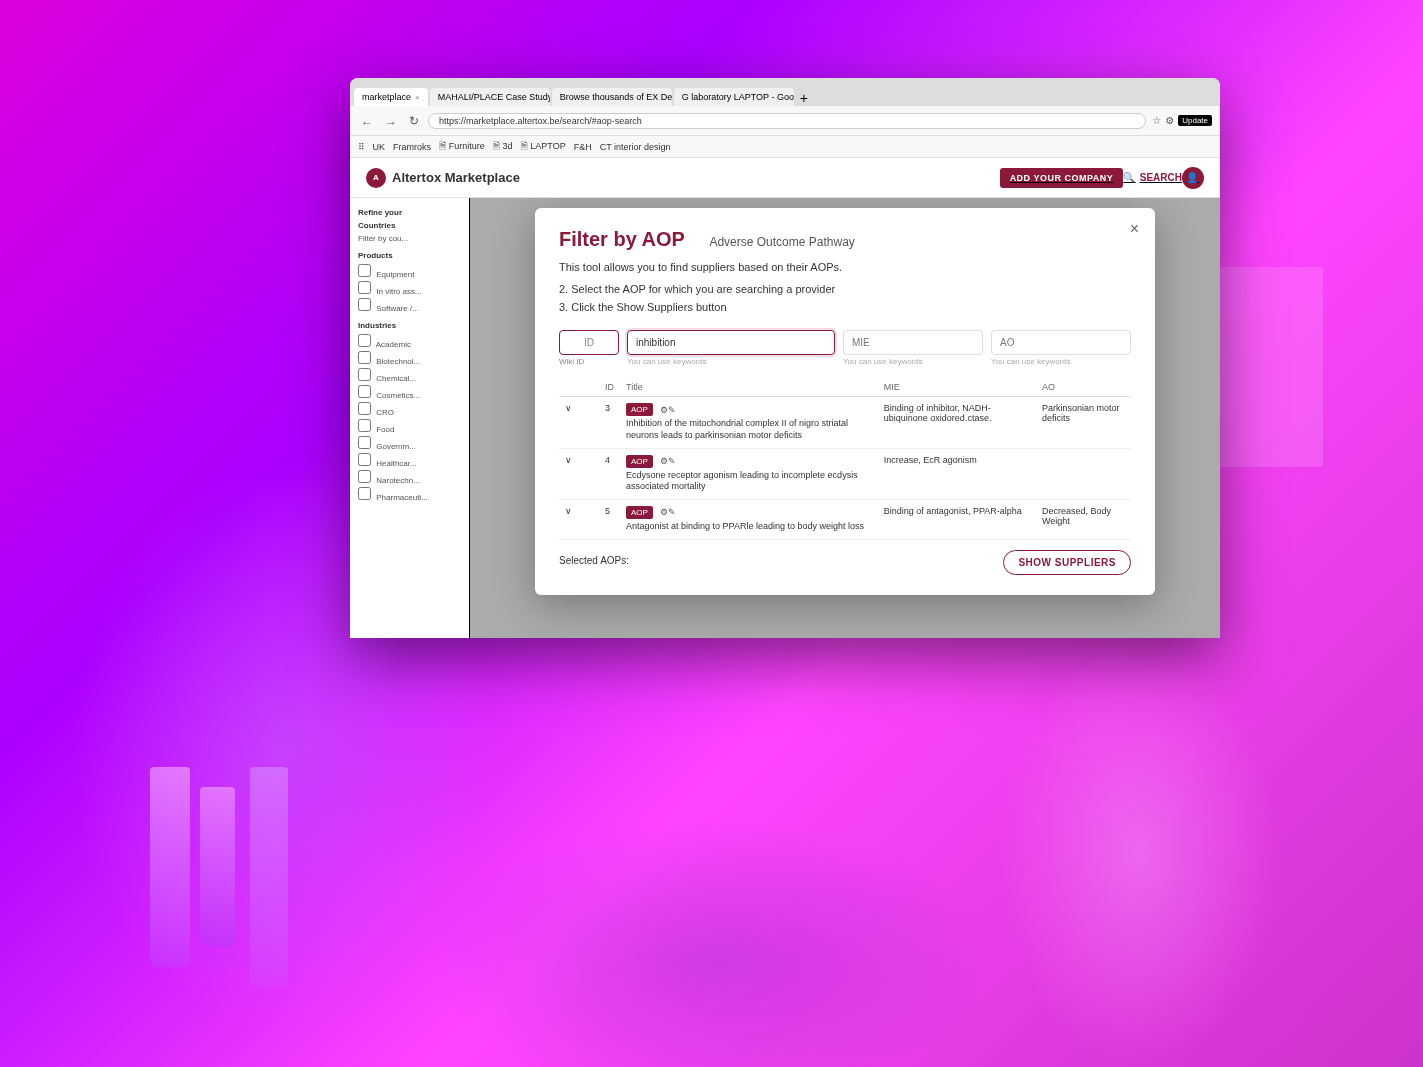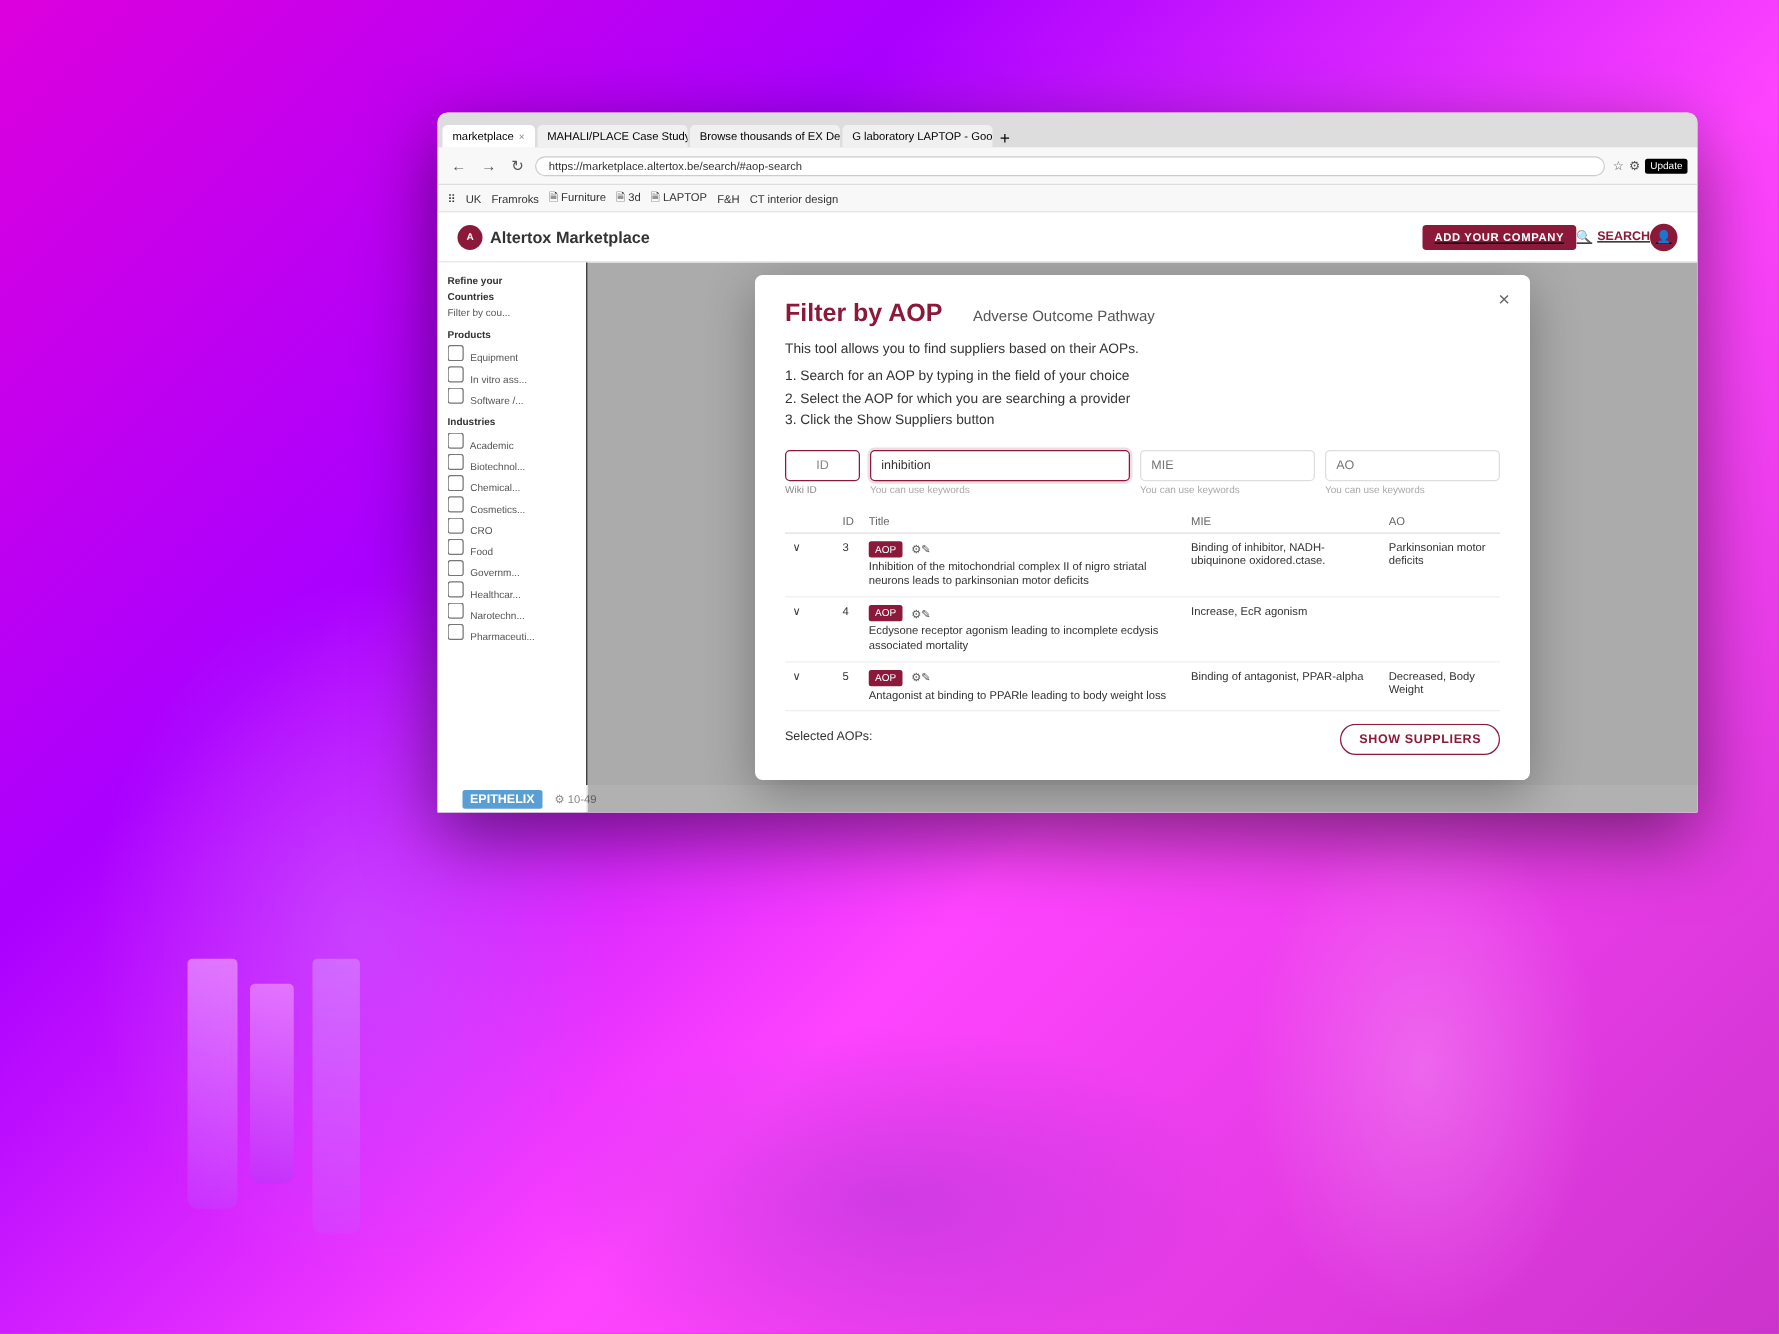--- a/index.html
+++ b/index.html
@@ -27,23 +27,23 @@
       z-index: 1;
       background:
         radial-gradient(ellipse 300px 400px at 20% 70%, rgba(200,100,255,0.5) 0%, transparent 70%),
         radial-gradient(ellipse 200px 300px at 80% 80%, rgba(255,200,255,0.3) 0%, transparent 70%),
         radial-gradient(ellipse 400px 200px at 50% 90%, rgba(150,50,200,0.4) 0%, transparent 70%);
     }
 
     
     .laptop-container {
       position: absolute;
-      top: 90px;
+      top: 78px;
       left: 350px;
-      width: 1008px;
+      width: 870px;
       height: 580px;
       z-index: 10;
     }
 
     
     .browser {
       width: 100%;
       background: #f0f0f0;
       border-radius: 8px 8px 0 0;
       overflow: hidden;
@@ -562,21 +562,20 @@
               <button class="modal-close">×</button>
 
               <div>
                 <span class="modal-title">Filter by AOP</span>
                 <span class="modal-subtitle">Adverse Outcome Pathway</span>
               </div>
 
               <div class="modal-description">This tool allows you to find suppliers based on their AOPs.</div>
 
               <div class="modal-instructions">
-                <div>1. Search for an AOP by typing in the field of your choice</div>
                 <div>2. Select the AOP for which you are searching a provider</div>
                 <div>3. Click the Show Suppliers button</div>
               </div>
 
               <div class="search-fields">
                 <div class="search-field id-field">
                   <div class="id-field-box">ID</div>
                   <div class="wiki-id-label">Wiki ID</div>
                 </div>
                 <div class="search-field main-field">
@@ -657,24 +656,20 @@
 
               <div style="margin-top:10px;overflow:hidden;">
                 <span class="selected-aops">Selected AOPs:</span>
                 <button class="show-suppliers-btn">SHOW SUPPLIERS</button>
               </div>
             </div>
           </div>
         </div>
       </div>
 
-      <div style="position:absolute;bottom:0;left:0;right:0;height:22px;background:rgba(255,255,255,0.9);display:flex;align-items:center;padding:0 20px;gap:10px;font-size:9px;">
-        <span style="background:#5a9fd4;color:white;padding:2px 6px;border-radius:2px;font-size:10px;font-weight:bold;">EPITHELIX</span>
-        <span style="color:#888;">⚙ 10-49</span>
-      </div>
     </div>
   </div>
 </div>
 
 <div style="position:absolute;bottom:100px;left:150px;width:40px;height:200px;background:linear-gradient(to bottom,rgba(255,200,255,0.5),rgba(180,80,255,0.3));border-radius:4px 4px 8px 8px;z-index:6;"></div>
 <div style="position:absolute;bottom:120px;left:200px;width:35px;height:160px;background:linear-gradient(to bottom,rgba(255,180,255,0.5),rgba(160,60,240,0.3));border-radius:4px 4px 8px 8px;z-index:6;"></div>
 <div style="position:absolute;bottom:80px;left:250px;width:38px;height:220px;background:linear-gradient(to bottom,rgba(220,150,255,0.5),rgba(200,80,255,0.3));border-radius:4px 4px 8px 8px;z-index:6;"></div>
 <div style="position:absolute;bottom:600px;right:100px;width:300px;height:200px;background:rgba(255,200,255,0.2);border-radius:4px;z-index:3;"></div>
 
 </body></html>

